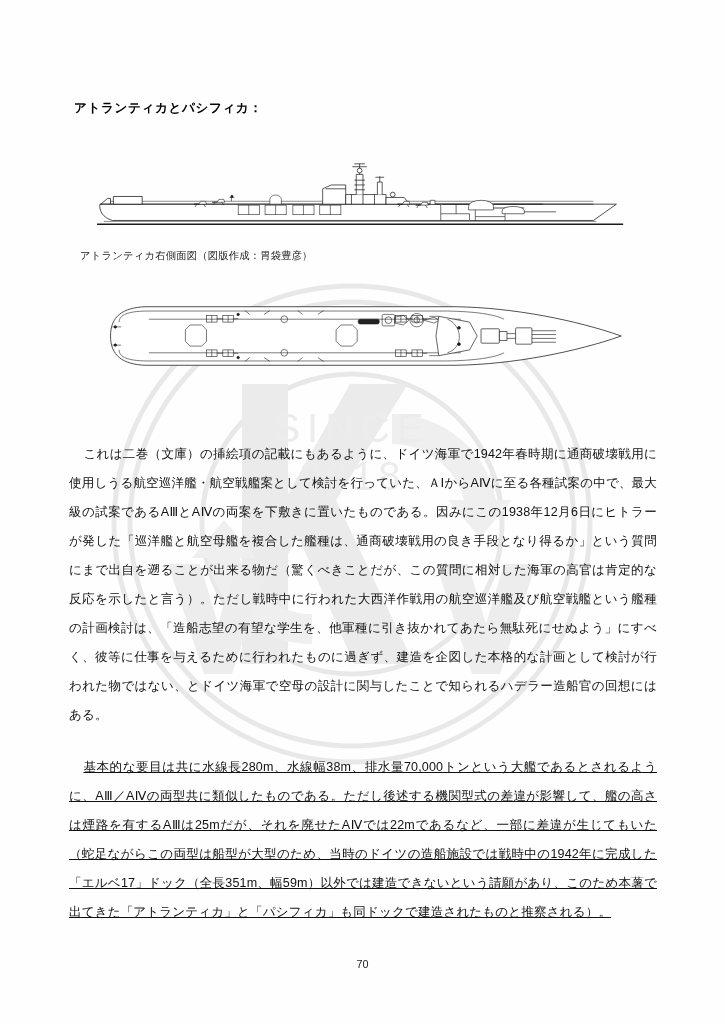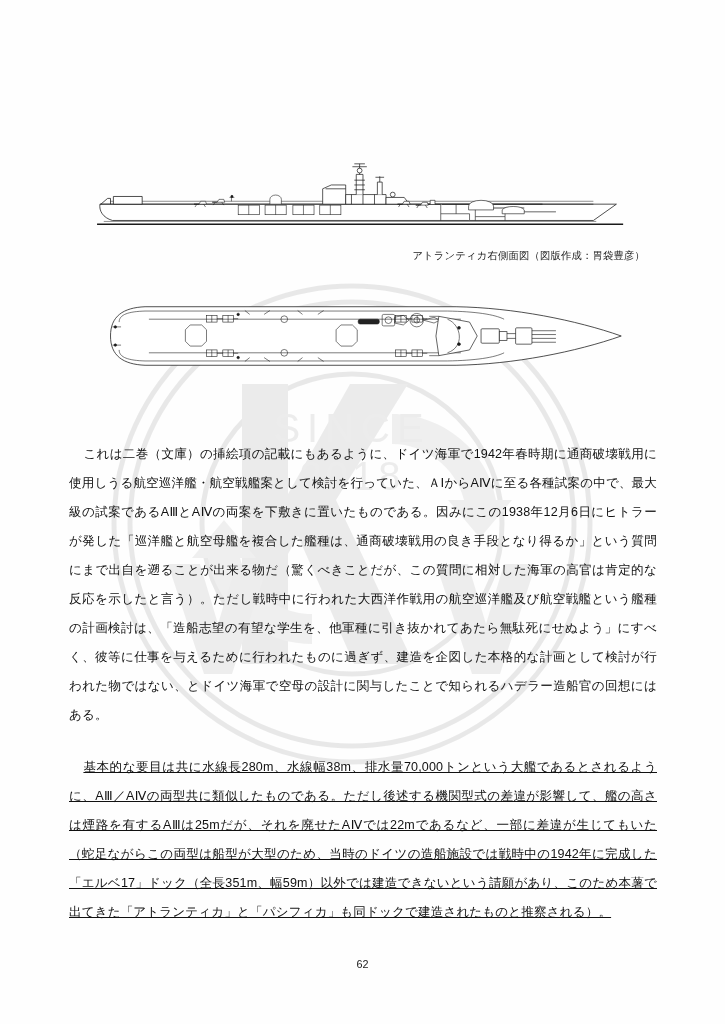--- a/index.html
+++ b/index.html
@@ -63,21 +63,21 @@
     z-index: 4;
   }
   #figure-side  { left: 80px; top: 160px; width: 565px; height: 95px; }
   #figure-plan  { left: 80px; top: 300px; width: 565px; height: 95px; }
   .figure .art { width: 100%; height: 72px; display: block; }
   .figure .art svg { width: 100%; height: 100%; display: block; }
 
   .fig-caption {
     position: absolute;
     width: 565px;
-    text-align: right;
+    text-align: left;
     font-size: 10.3px;
     color: #1a1a1a;
     letter-spacing: 0.2px;
     z-index: 5;
     white-space: nowrap;
   }
   #caption-side { left: 80px; top: 249px; }
   #caption-plan { left: 80px; top: 394px; }
 
   
@@ -136,20 +136,21 @@
       </g>
       <g fill="#c9c9c9">
         <path d="M76 300 L108 300 L126 360 L144 300 L176 300 L140 410 L112 410 Z"></path>
         <path d="M344 300 L376 300 L394 360 L412 300 L444 300 L408 410 L380 410 Z"></path>
       </g>
       <text x="260" y="178" text-anchor="middle" font-family="'Liberation Sans', sans-serif" font-size="40" letter-spacing="7" fill="#c4c4c4">SINCE</text>
       <text x="260" y="226" text-anchor="middle" font-family="'Liberation Sans', sans-serif" font-size="40" letter-spacing="4" fill="#c4c4c4">2018</text>
     </svg>
   </div>
 
+  <div class="heading">アトランティカとパシフィカ：</div>
 
   <div class="figure" id="figure-side">
     <div class="art">
       <svg viewBox="0 0 1130 150" xmlns="http://www.w3.org/2000/svg">
         <g fill="none" stroke="#1a1a1a" stroke-width="1.6" stroke-linejoin="round">
 
           <path d="M18 92 C16 106 24 120 44 126 L1046 126 L1094 92 Z" fill="#ffffff"></path>
 
           <path d="M12 134 L1108 134" stroke-width="3"></path>
           <path d="M26 128 L1052 128" stroke-width="1"></path>
@@ -336,16 +337,16 @@
         </g>
       </svg>
     </div>
   </div>
 
   <div class="body-text">
     <p class="para indent">これは二巻（文庫）の挿絵項の記載にもあるように、ドイツ海軍で1942年春時期に通商破壊戦用に使用しうる航空巡洋艦・航空戦艦案として検討を行っていた、ＡⅠからAⅣに至る各種試案の中で、最大級の試案であるAⅢとAⅣの両案を下敷きに置いたものである。因みにこの1938年12月6日にヒトラーが発した「巡洋艦と航空母艦を複合した艦種は、通商破壊戦用の良き手段となり得るか」という質問にまで出自を遡ることが出来る物だ（驚くべきことだが、この質問に相対した海軍の高官は肯定的な反応を示したと言う）。ただし戦時中に行われた大西洋作戦用の航空巡洋艦及び航空戦艦という艦種の計画検討は、「造船志望の有望な学生を、他軍種に引き抜かれてあたら無駄死にせぬよう」にすべく、彼等に仕事を与えるために行われたものに過ぎず、建造を企図した本格的な計画として検討が行われた物ではない、とドイツ海軍で空母の設計に関与したことで知られるハデラー造船官の回想にはある。</p>
     <p class="para indent spaced-before">基本的な要目は共に水線長280m、水線幅38m、排水量70,000トンという大艦であるとされるように、AⅢ／AⅣの両型共に類似したものである。ただし後述する機関型式の差違が影響して、艦の高さは煙路を有するAⅢは25mだが、それを廃せたAⅣでは22mであるなど、一部に差違が生じてもいた（蛇足ながらこの両型は船型が大型のため、当時のドイツの造船施設では戦時中の1942年に完成した「エルベ17」ドック（全長351m、幅59m）以外では建造できないという請願があり、このため本薯で出てきた「アトランティカ」と「パシフィカ」も同ドックで建造されたものと推察される）。</p>
   </div>
 
-  <div class="page-number">62</div>
+  <div class="page-number">70</div>
 
 </div>
 </div>
 
 </body></html>

